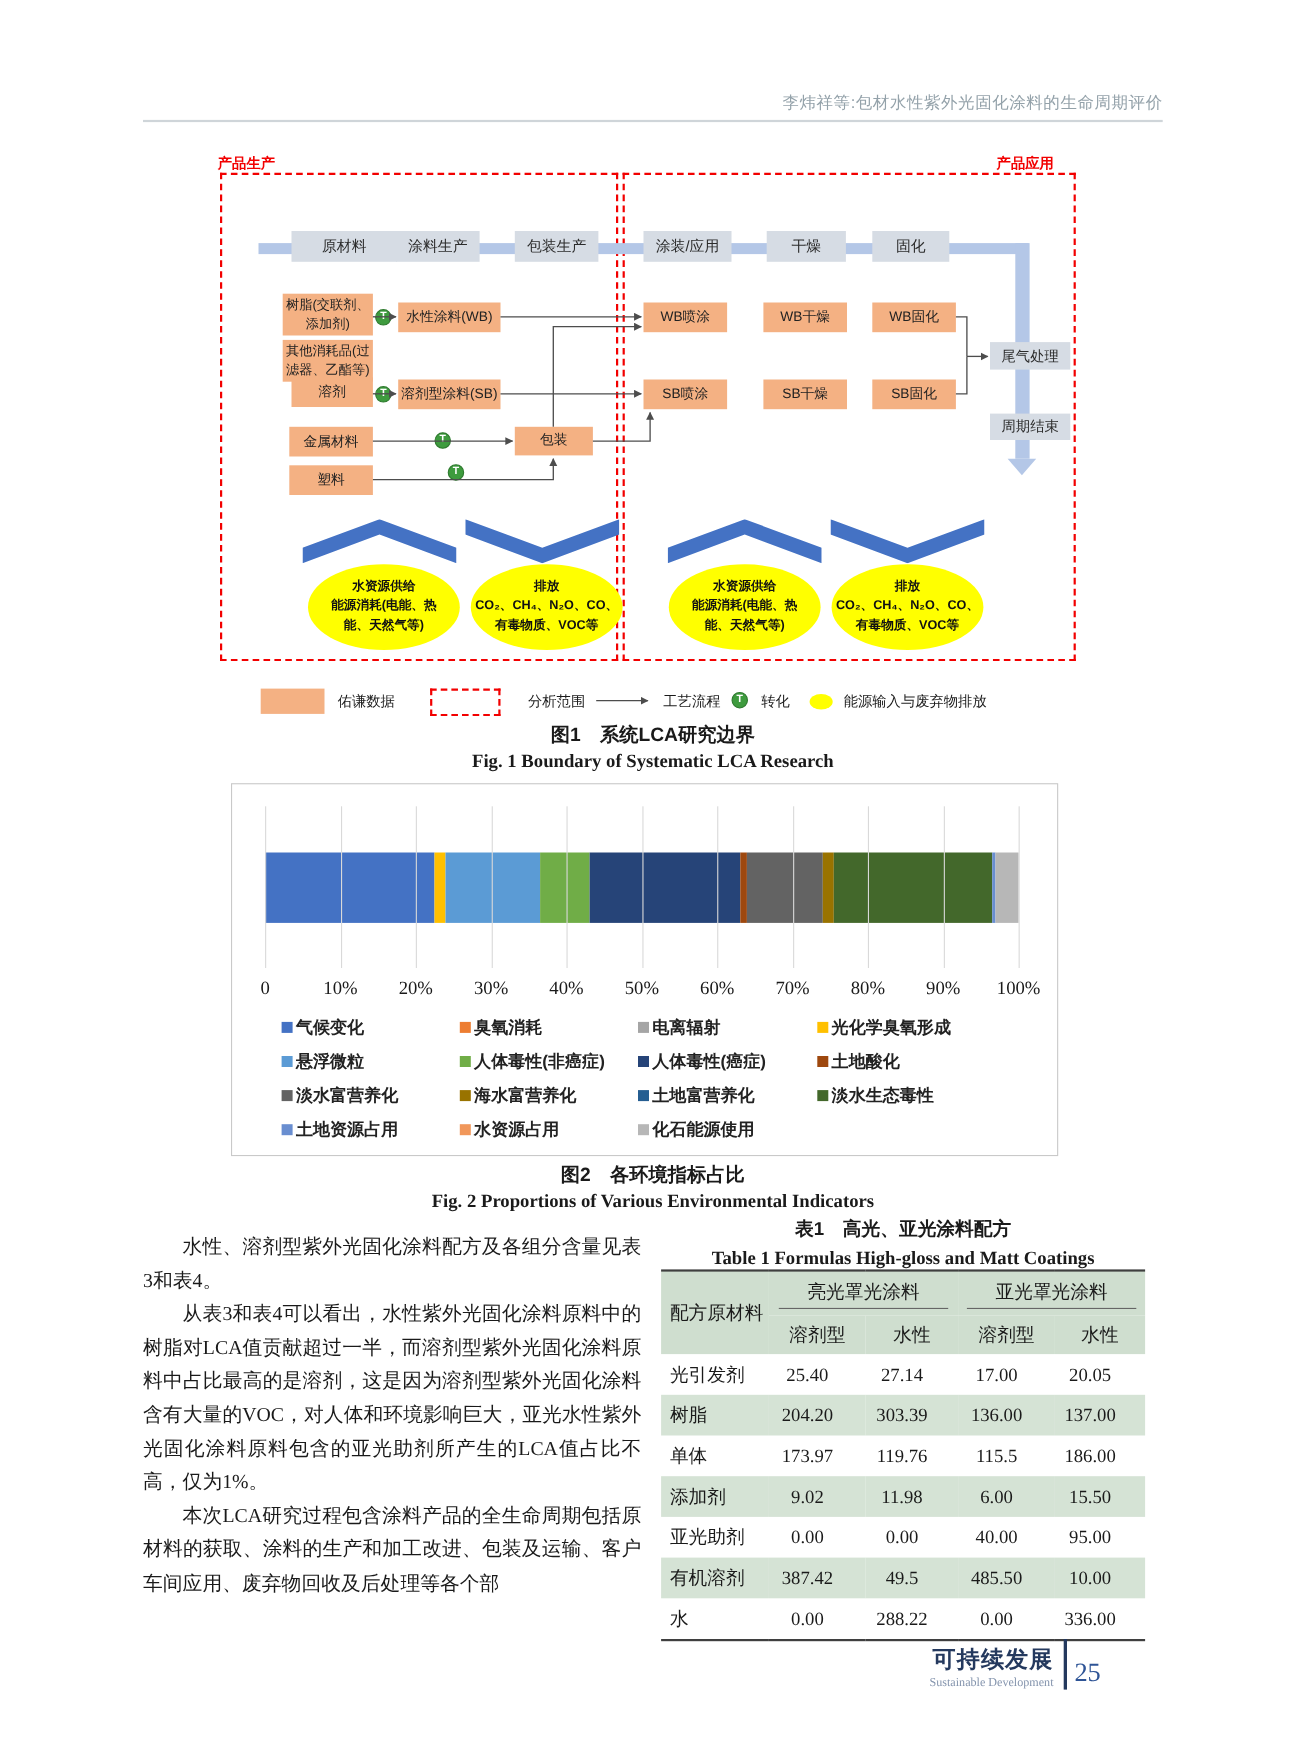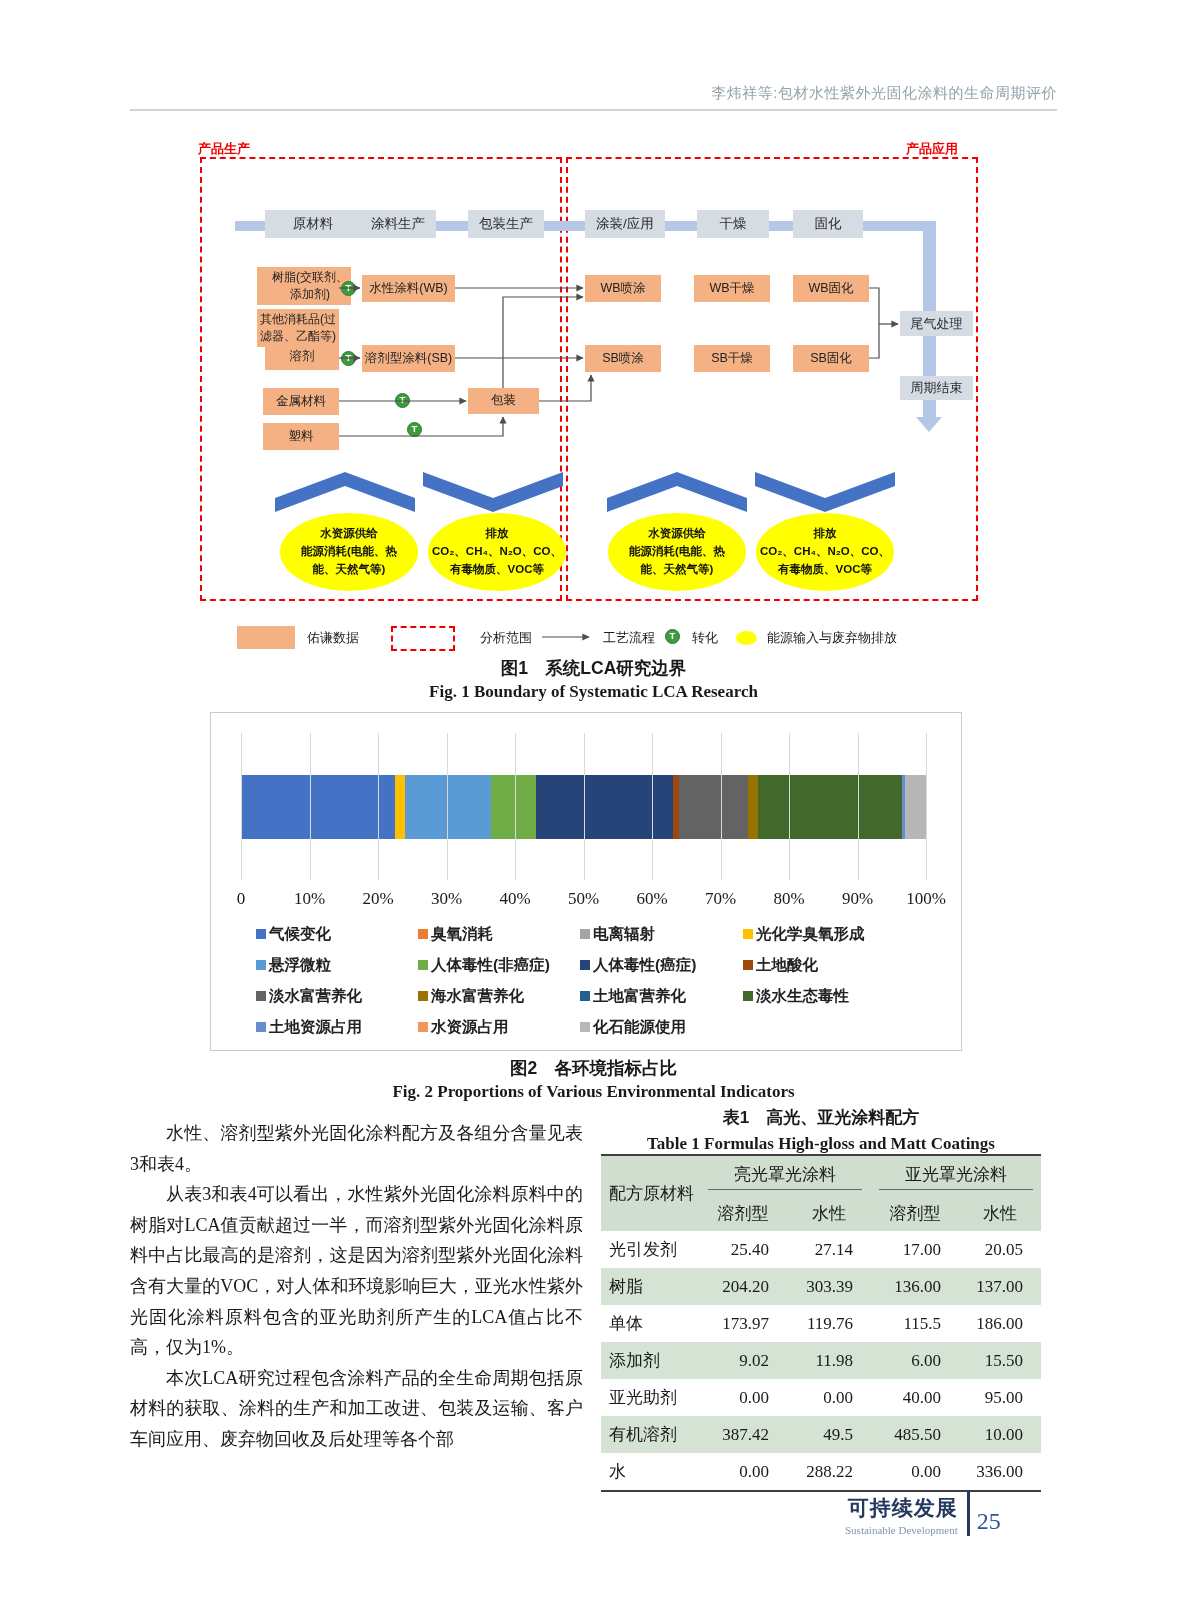--- a/index.html
+++ b/index.html
@@ -38,21 +38,21 @@
   
   #tablecol{left:601px;top:1106px;width:440px;}
   .t1-zh{text-align:center;font-weight:bold;font-size:17px;}
   .t1-en{text-align:center;font-weight:bold;font-size:17px;font-family:"Liberation Serif",serif;margin-top:5px;}
   .t1-unit{text-align:right;font-weight:bold;font-size:16px;margin:10px 2px 5px 0;}
   table{width:100%;border-collapse:collapse;font-family:"Liberation Serif",serif;font-size:17px;border-top:2px solid #3f3f3f;border-bottom:2px solid #3f3f3f;}
   thead th{background:#cfdecf;font-weight:normal;padding:6px 0;}
   thead th.rowhead{text-align:left;padding-left:8px;}
   .grp span{display:inline-block;border-bottom:1px solid #666;padding:1px 26px 3px;}
   tbody th{font-weight:normal;text-align:left;padding:7px 0 7px 8px;}
-  tbody td{text-align:right;padding:7px 18px 7px 0;}
+  tbody td{text-align:center;padding:7px 18px 7px 0;}
   tr.green{background:#d5e3d5;}
   
   #footer{left:845px;top:1490px;display:flex;align-items:flex-end;}
   .fj{text-align:right;}
   .fj-zh{font-size:21px;font-weight:bold;color:#24395e;letter-spacing:1px;}
   .fj-en{font-size:11px;font-family:"Liberation Serif",serif;color:#8494ad;margin-top:2px;}
   .fbar{width:3px;height:46px;background:#24395e;margin:0 7px 0 9px;}
   .fpage{font-size:24px;font-family:"Liberation Serif",serif;color:#2e5496;padding-bottom:1px;}
 </style>
 </head>
@@ -71,21 +71,21 @@
   <div class="abs blue-band" style="left:728px;top:84px;width:13px;height:196px;"></div>
   <div class="abs" style="left:721px;top:280px;width:0;height:0;border-left:13px solid transparent;border-right:13px solid transparent;border-top:15px solid #b4c7e7;"></div>
 
   <div class="abs stage" style="left:70px;top:73px;width:96px;height:28px;line-height:28px;">原材料</div>
   <div class="abs stage" style="left:165px;top:73px;width:76px;height:28px;line-height:28px;">涂料生产</div>
   <div class="abs stage" style="left:273px;top:73px;width:76px;height:28px;line-height:28px;">包装生产</div>
   <div class="abs stage" style="left:390px;top:73px;width:80px;height:28px;line-height:28px;">涂装/应用</div>
   <div class="abs stage" style="left:502px;top:73px;width:72px;height:28px;line-height:28px;">干燥</div>
   <div class="abs stage" style="left:598px;top:73px;width:70px;height:28px;line-height:28px;">固化</div>
 
-  <div class="abs obox" style="left:62px;top:130px;width:82px;height:38px;font-size:12px;padding-left:12px;">树脂(交联剂、
+  <div class="abs obox" style="left:62px;top:130px;width:82px;height:38px;font-size:12px;">树脂(交联剂、
 添加剂)</div>
   <div class="abs obox" style="left:62px;top:172px;width:82px;height:38px;font-size:12px;">其他消耗品(过
 滤器、乙酯等)</div>
   <div class="abs obox" style="left:70px;top:206px;width:74px;height:27px;">溶剂</div>
   <div class="abs obox" style="left:167px;top:138px;width:93px;height:27px;">水性涂料(WB)</div>
   <div class="abs obox" style="left:167px;top:208px;width:93px;height:27px;">溶剂型涂料(SB)</div>
   <div class="abs obox" style="left:68px;top:251px;width:76px;height:27px;">金属材料</div>
   <div class="abs obox" style="left:68px;top:286px;width:76px;height:27px;">塑料</div>
   <div class="abs obox" style="left:273px;top:251px;width:71px;height:26px;">包装</div>
   <div class="abs obox" style="left:390px;top:138px;width:76px;height:27px;">WB喷涂</div>

